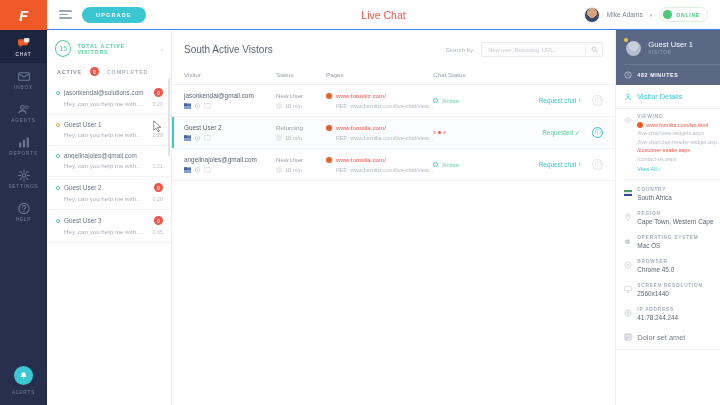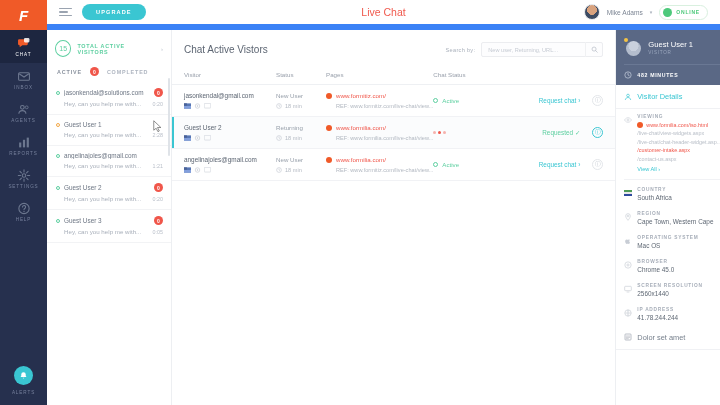--- a/index.html
+++ b/index.html
@@ -37,21 +37,21 @@
   .nav-spacer { flex: 1 1 auto; }
   .alerts-item { padding-bottom: 10px; }
   .alerts-bubble {
     width: 19px; height: 19px; border-radius: 50%; background: #3ac6d2;
     display: flex; align-items: center; justify-content: center; margin-bottom: 3px;
   }
 
   
   .topbar {
     position: absolute; left: 47px; top: 0; width: 673px; height: 30px;
-    background: #ffffff; border-bottom: 6px solid #3b82f6;
+    background: #ffffff; border-bottom: 1px solid #3b82f6;
     display: flex; align-items: center; padding: 0 12px; z-index: 5;
   }
   .hamburger { width: 13px; margin-right: 10px; cursor: pointer; }
   .hamburger span { display:block; height:1.4px; background:#9aa3b0; margin:2.2px 0; border-radius:1px; }
   .hamburger span:nth-child(2){ width: 9px; }
   .upgrade-btn {
     background: #3ac6d2; color: #fff; border-radius: 11px; height: 16px;
     padding: 0 14px; display: flex; align-items: center; justify-content: center;
     font-size: 5.6px; font-weight: bold; letter-spacing: 1.1px; cursor: pointer;
   }
@@ -375,21 +375,21 @@
               <span class="conv-msg">Hey, can you help me with...</span>
               <span class="conv-time">0:05</span>
             </div>
           </div>
         </div>
       <div class="list-scroll"></div>
     </div>
 
     <div class="table-area">
       <div class="table-head">
-        <div class="table-title">Chat Active Vistors</div>
+        <div class="table-title">South Active Vistors</div>
         <div class="search-wrap">
           <span class="search-by">Search by:</span>
           <div class="search-box">
             <input type="text" placeholder="New user, Returning, URL..." style="">
             <div class="search-btn">
               <svg width="7" height="7" viewBox="0 0 24 24">
                 <circle cx="10.5" cy="10.5" r="7" fill="none" stroke="#b6bcc5" stroke-width="2.4"></circle>
                 <path d="M16 16l5.5 5.5" stroke="#b6bcc5" stroke-width="2.4" stroke-linecap="round"></path>
               </svg>
             </div>

